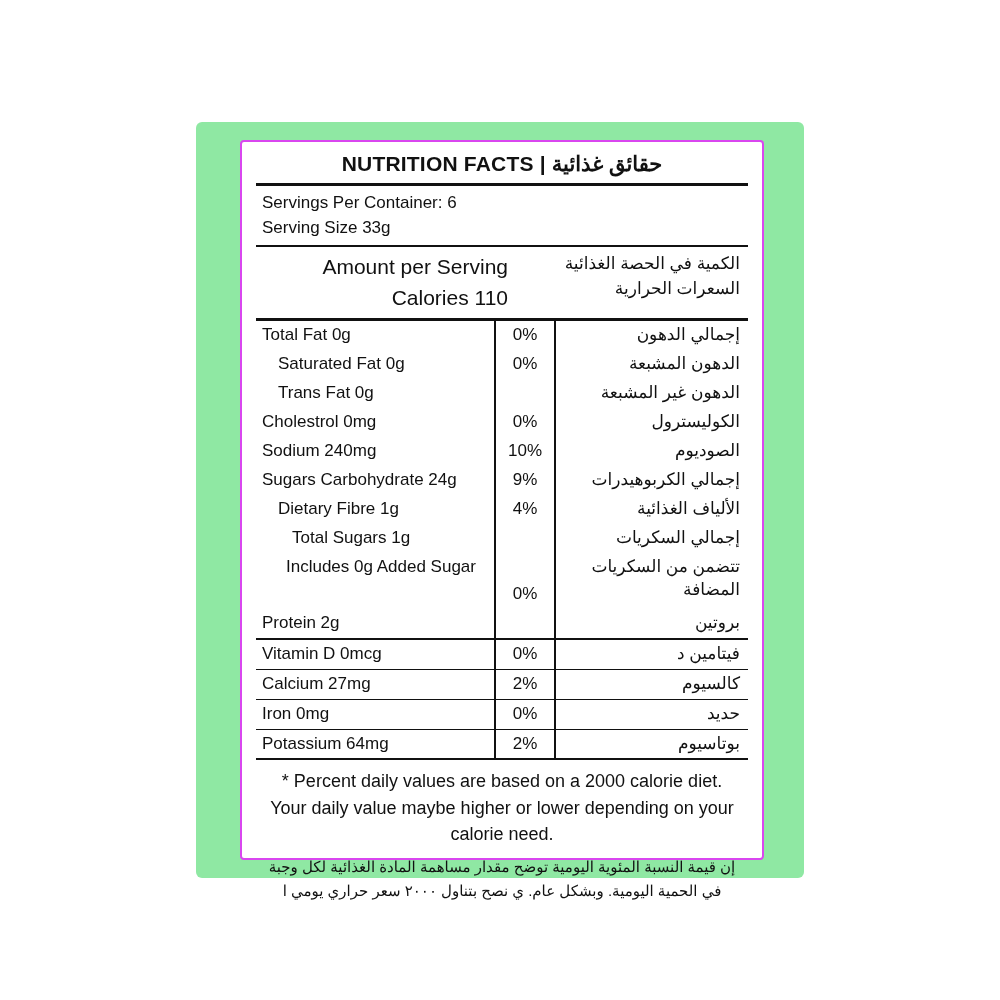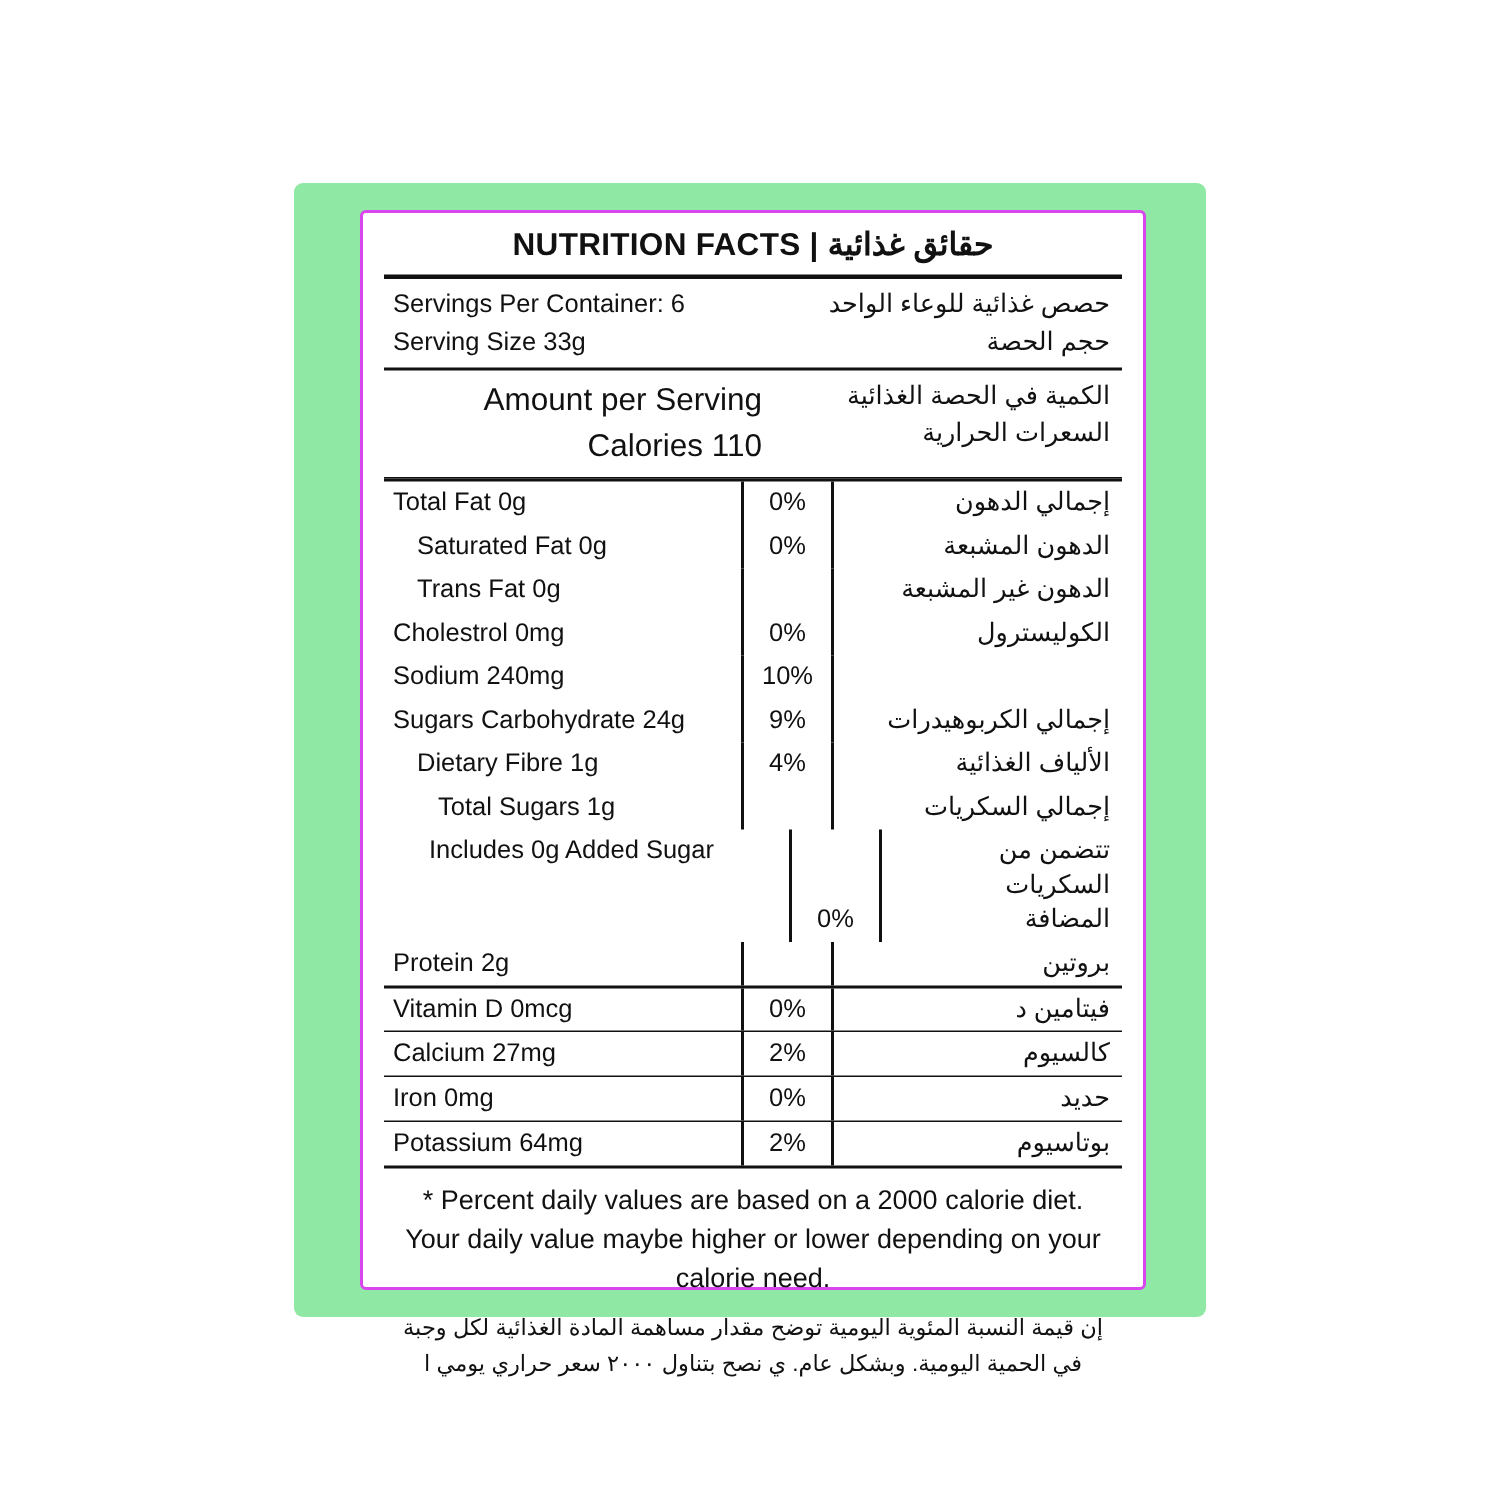--- a/index.html
+++ b/index.html
@@ -131,24 +131,20 @@
     <div class="inner">
 
       <div class="title">NUTRITION FACTS | حقائق غذائية</div>
       <div class="rule-thick"></div>
 
       <div class="blockrow">
         <div class="b-en">
           <div>Servings Per Container: 6</div>
           <div>Serving Size 33g</div>
         </div>
-        <div class="b-ar">
-          <div>حصص غذائية للوعاء الواحد</div>
-          <div>حجم الحصة</div>
-        </div>
       </div>
       <div class="rule-med"></div>
 
       <div class="blockrow">
         <div class="b-en big">
           <div>Amount per Serving</div>
           <div>Calories 110</div>
         </div>
         <div class="b-ar">
           <div>الكمية في الحصة الغذائية</div>
@@ -177,37 +173,38 @@
           <div class="c-ar">الدهون غير المشبعة</div>
         </div>
         <div class="row">
           <div class="c-en">Cholestrol 0mg</div>
           <div class="c-dv">0%</div>
           <div class="c-ar">الكوليسترول</div>
         </div>
         <div class="row">
           <div class="c-en">Sodium 240mg</div>
           <div class="c-dv">10%</div>
+          <div class="c-ar">الصوديوم</div>
         </div>
         <div class="row">
           <div class="c-en">Sugars Carbohydrate 24g</div>
           <div class="c-dv">9%</div>
           <div class="c-ar">إجمالي الكربوهيدرات</div>
         </div>
         <div class="row">
           <div class="c-en indent1">Dietary Fibre 1g</div>
           <div class="c-dv">4%</div>
           <div class="c-ar">الألياف الغذائية</div>
         </div>
         <div class="row">
           <div class="c-en indent2">Total Sugars 1g</div>
           <div class="c-dv"></div>
           <div class="c-ar">إجمالي السكريات</div>
         </div>
-        <div class="row" style="min-height:56px;gap:32px;">
+        <div class="row" style="min-height:56px;">
           <div class="c-en indent2" style="padding-left:30px;">Includes 0g Added Sugar</div>
           <div class="c-dv" style="display:flex;align-items:flex-end;justify-content:center;">0%</div>
           <div class="c-ar">تتضمن من السكريات المضافة</div>
         </div>
         <div class="row">
           <div class="c-en">Protein 2g</div>
           <div class="c-dv"></div>
           <div class="c-ar">بروتين</div>
         </div>
       </div>

